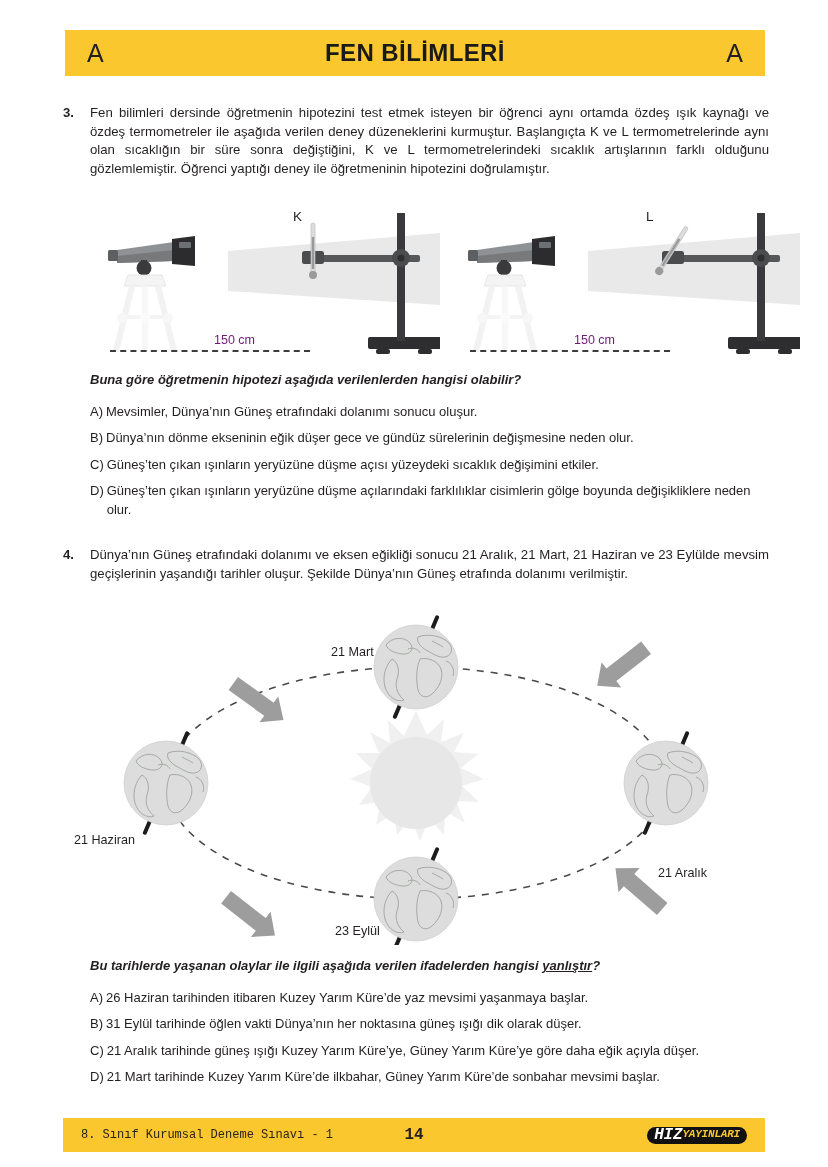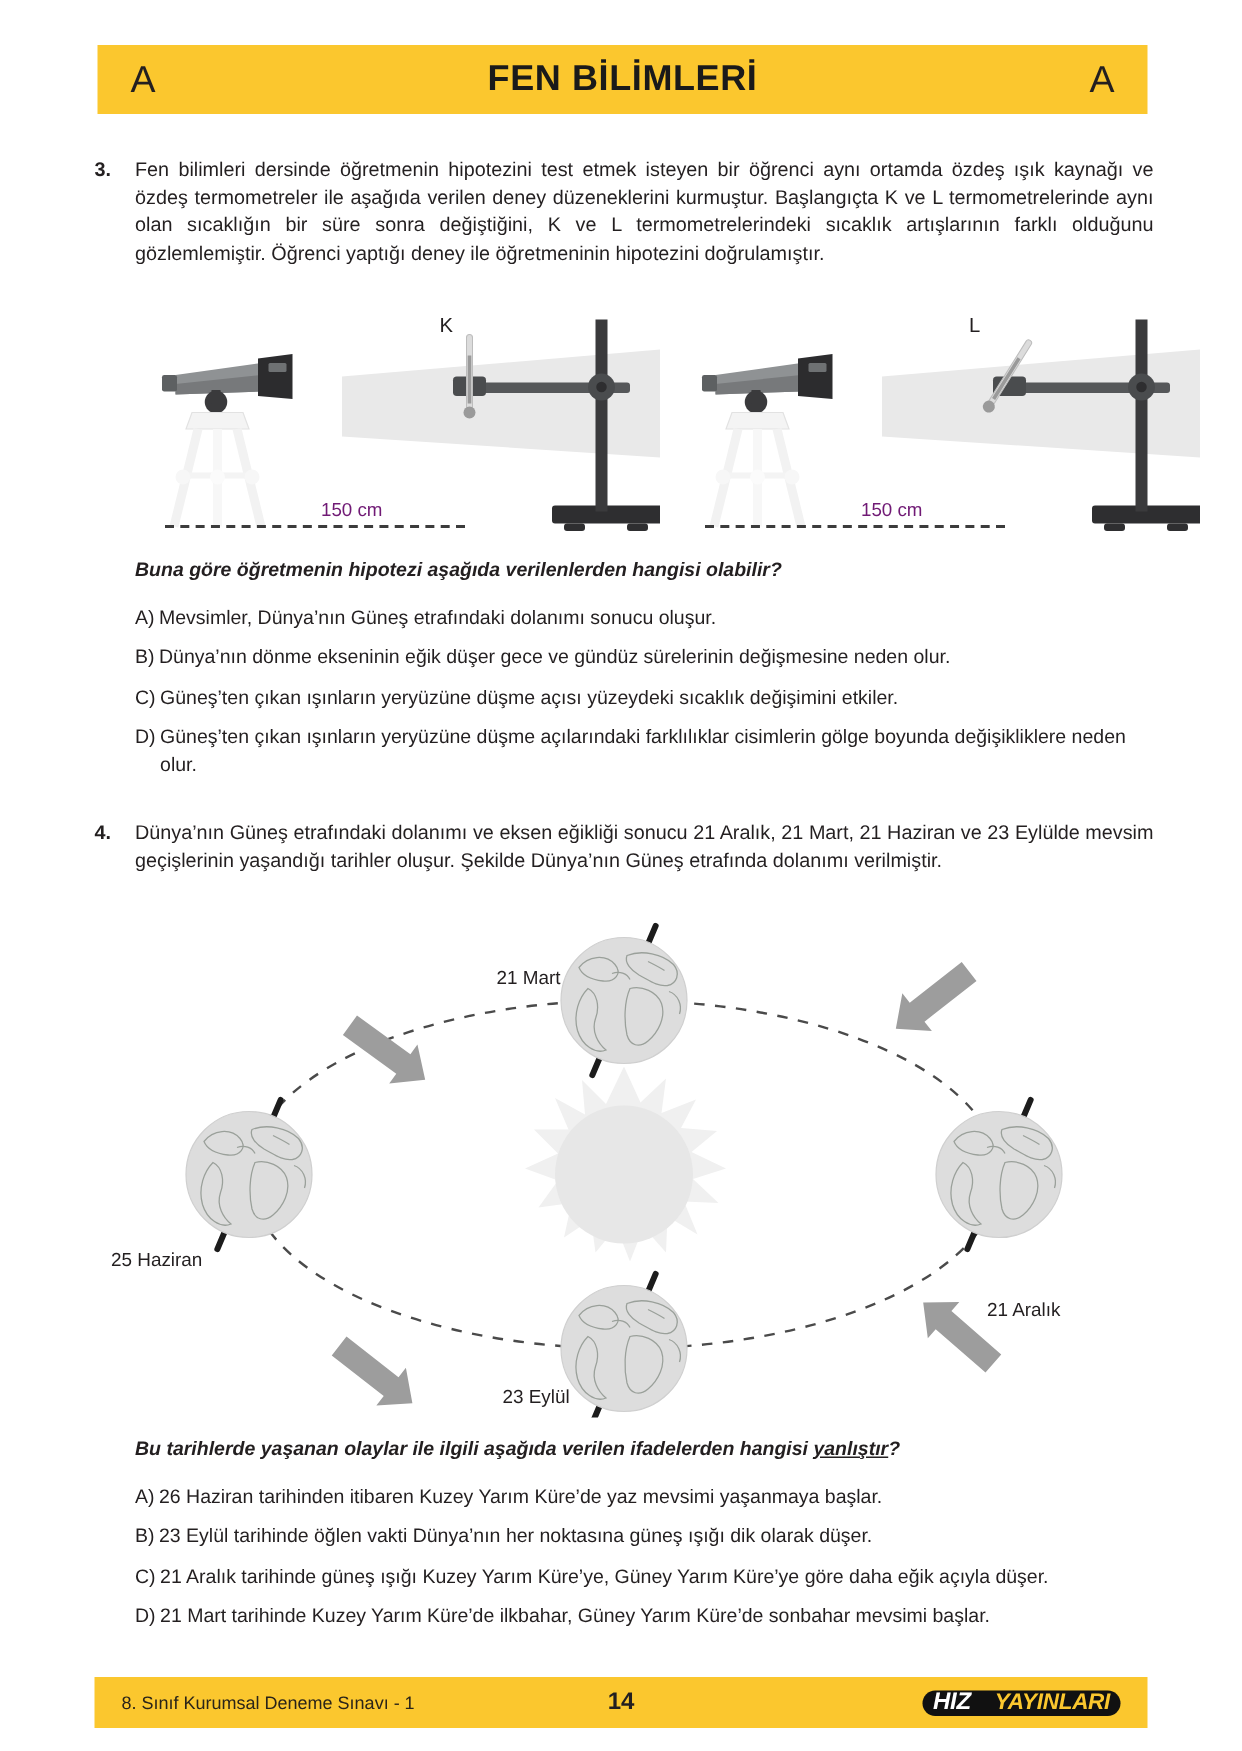--- a/index.html
+++ b/index.html
@@ -162,20 +162,21 @@
     position: absolute;
     left: 63px;
     top: 1118px;
     width: 702px;
     height: 34px;
     background: #fbc72e;
     display: flex;
     align-items: center;
     box-sizing: border-box;
     padding: 0 18px;
+    font-family: Liberation Mono, monospace;
   }
   .footer-left {
     font-size: 12px;
     color: #2a2419;
     flex: 0 0 auto;
   }
   .footer-page {
     font-size: 16px;
     font-weight: bold;
     color: #231f20;
@@ -197,26 +198,26 @@
   .logo-hiz {
     color: #ffffff;
     font-size: 16px;
     font-weight: bold;
     font-style: italic;
     letter-spacing: -0.2px;
     line-height: 1;
   }
   .logo-yay {
     color: #fbc72e;
-    font-size: 15px;
+    font-size: 11px;
     font-weight: bold;
     font-style: italic;
     letter-spacing: -0.2px;
     line-height: 1;
-    margin-left: 16px;
+    margin-left: 0;
   }
 </style>
 </head>
 <body>
 
 <div class="page">
 
   <div class="header-bar">
     <div class="header-letter">A</div>
     <div class="header-title">FEN BİLİMLERİ</div>
@@ -414,35 +415,35 @@
         <g transform="translate(594,300) rotate(-139)">
           <path d="M0,0 L44,0 L44,-8 L62,8 L44,24 L44,16 L0,16 Z"></path>
         </g>
         <g transform="translate(588,39) rotate(142)">
           <path d="M0,0 L44,0 L44,-8 L62,8 L44,24 L44,16 L0,16 Z"></path>
         </g>
       </g>
     </svg>
 
     <div class="orbit-label" style="left:268px; top:30px;">21 Mart</div>
-    <div class="orbit-label" style="left:11px;  top:218px;">25 Haziran</div>
+    <div class="orbit-label" style="left:11px;  top:218px;">21 Haziran</div>
     <div class="orbit-label" style="left:272px; top:309px;">23 Eylül</div>
     <div class="orbit-label" style="left:595px; top:218px;margin-top:33px;">21 Aralık</div>
   </div>
 
   <div class="question" style="top:957px;">
     <div class="q-prompt"><span>Bu tarihlerde yaşanan olaylar ile ilgili aşağıda verilen ifadelerden hangisi </span><span class="under">yanlıştır</span><span>?</span></div>
     <div class="options">
       <div class="opt">
         <span class="opt-letter">A)</span>
         <span class="opt-body">26 Haziran tarihinden itibaren Kuzey Yarım Küre’de yaz mevsimi yaşanmaya başlar.</span>
       </div>
       <div class="opt">
         <span class="opt-letter">B)</span>
-        <span class="opt-body">23 Eylül tarihinde öğlen vakti Dünya’nın her noktasına güneş ışığı dik olarak düşer.</span>
+        <span class="opt-body">31 Eylül tarihinde öğlen vakti Dünya’nın her noktasına güneş ışığı dik olarak düşer.</span>
       </div>
       <div class="opt">
         <span class="opt-letter">C)</span>
         <span class="opt-body">21 Aralık tarihinde güneş ışığı Kuzey Yarım Küre’ye, Güney Yarım Küre’ye göre daha eğik açıyla düşer.</span>
       </div>
       <div class="opt">
         <span class="opt-letter">D)</span>
         <span class="opt-body">21 Mart tarihinde Kuzey Yarım Küre’de ilkbahar, Güney Yarım Küre’de sonbahar mevsimi başlar.</span>
       </div>
     </div>

